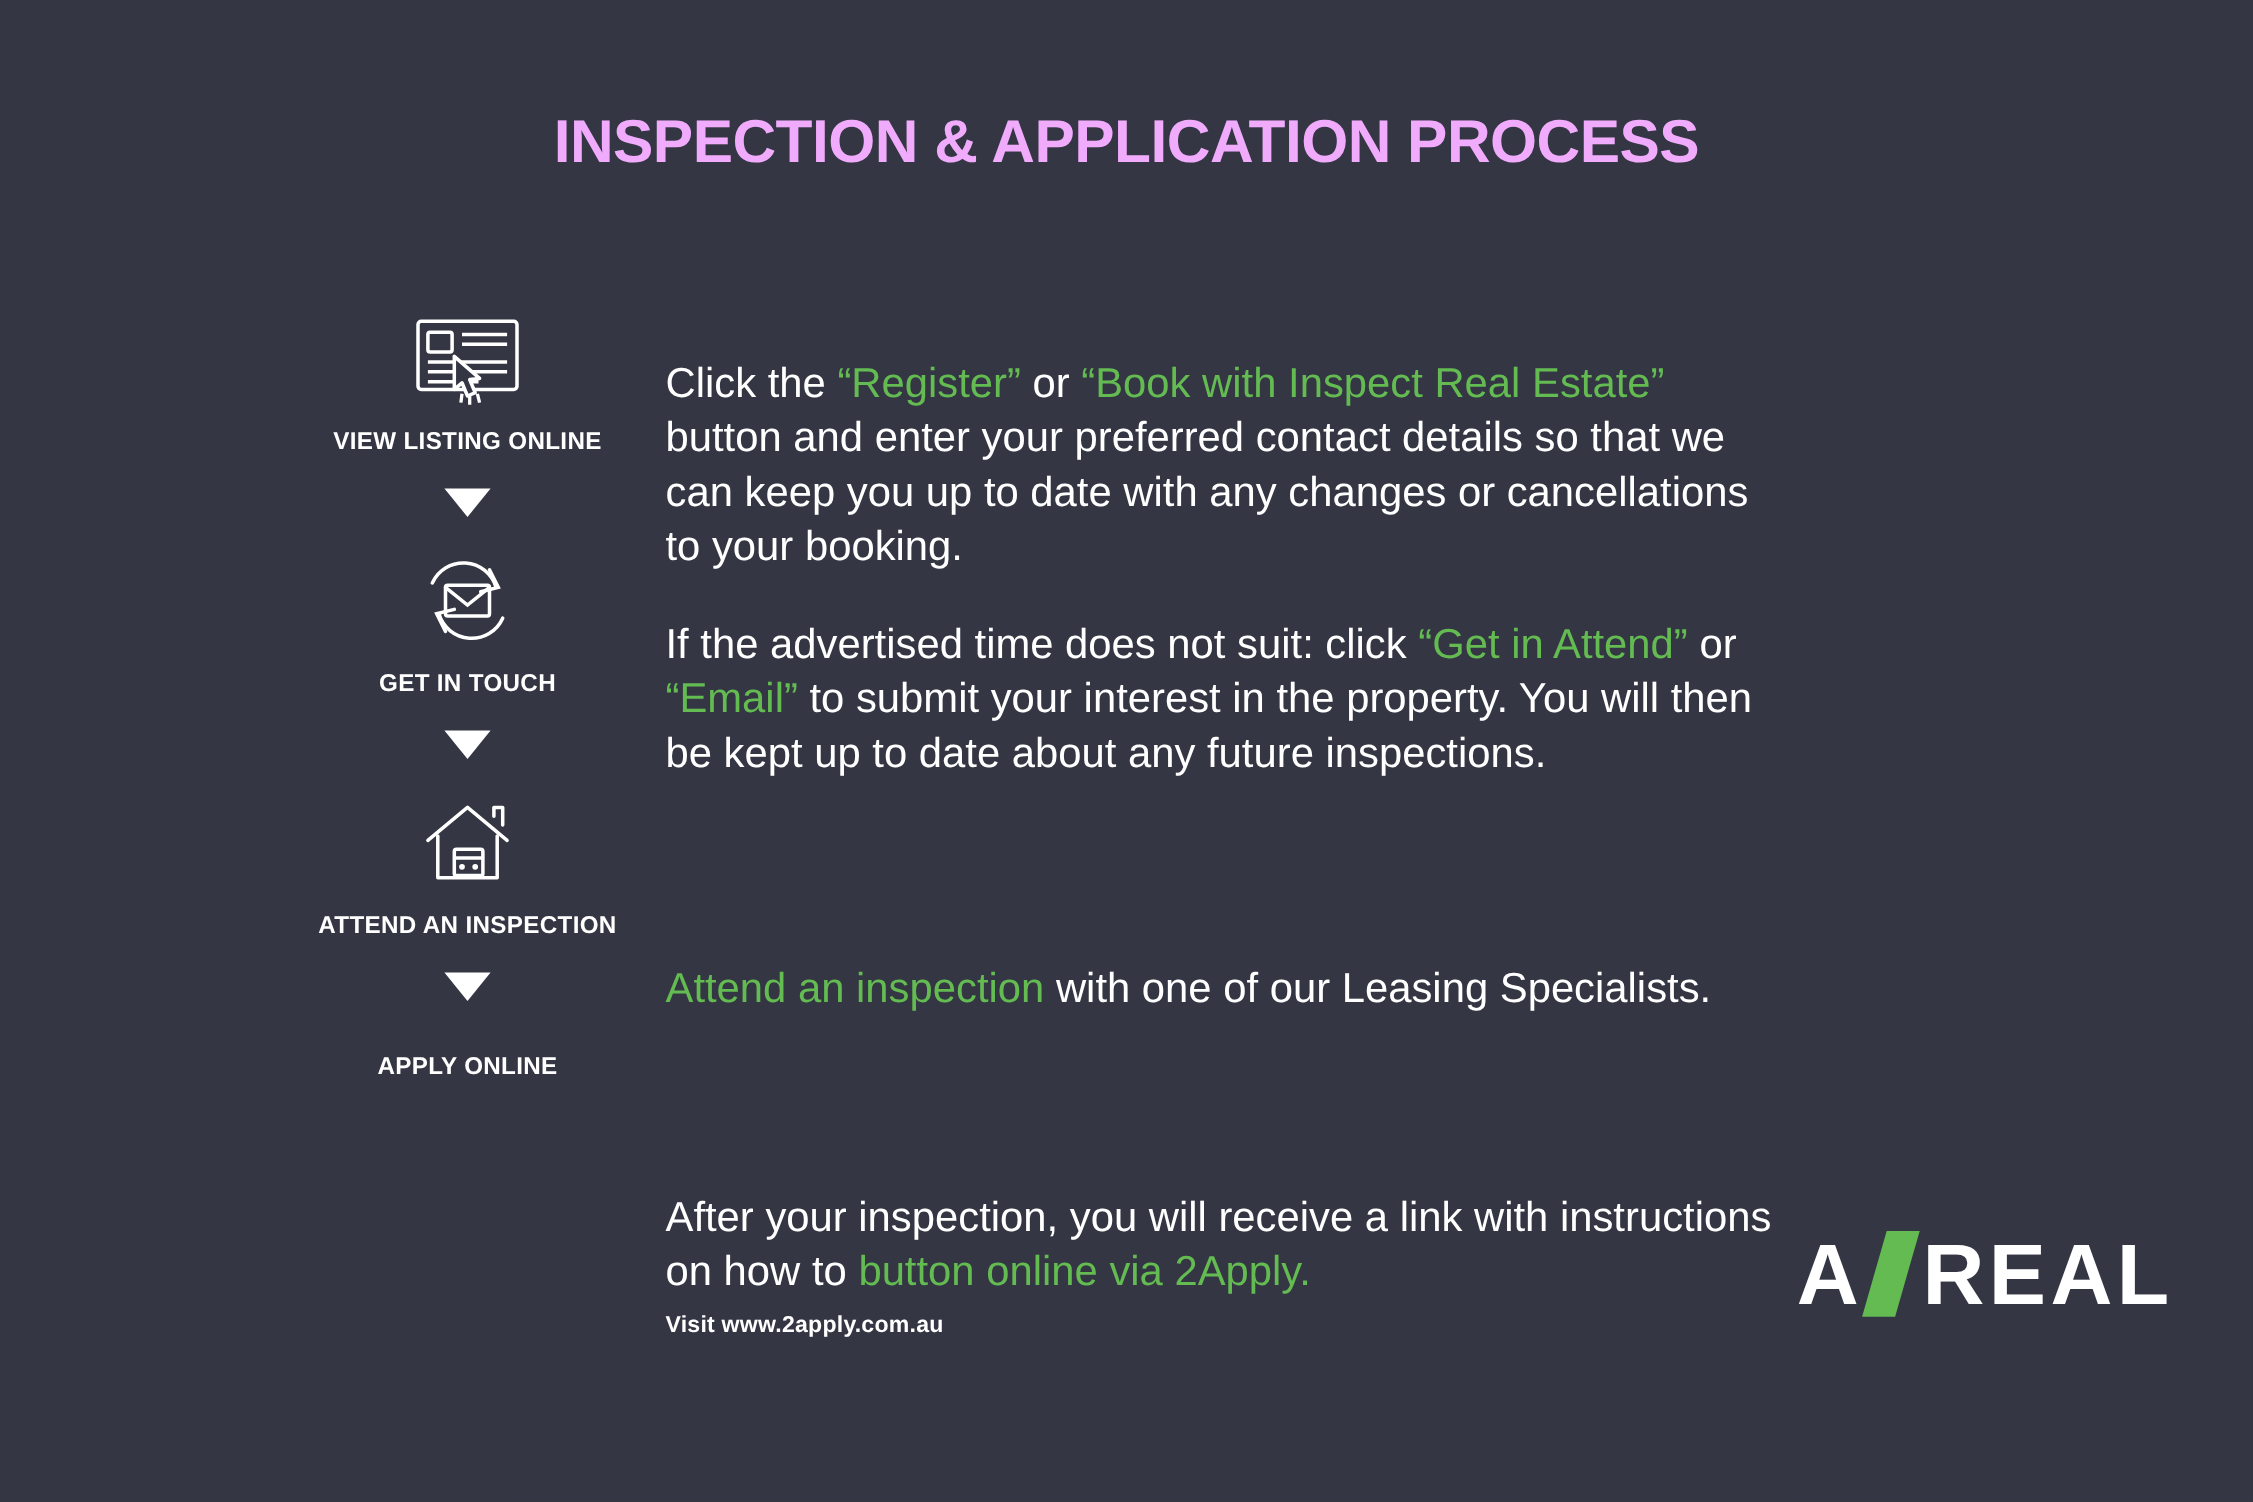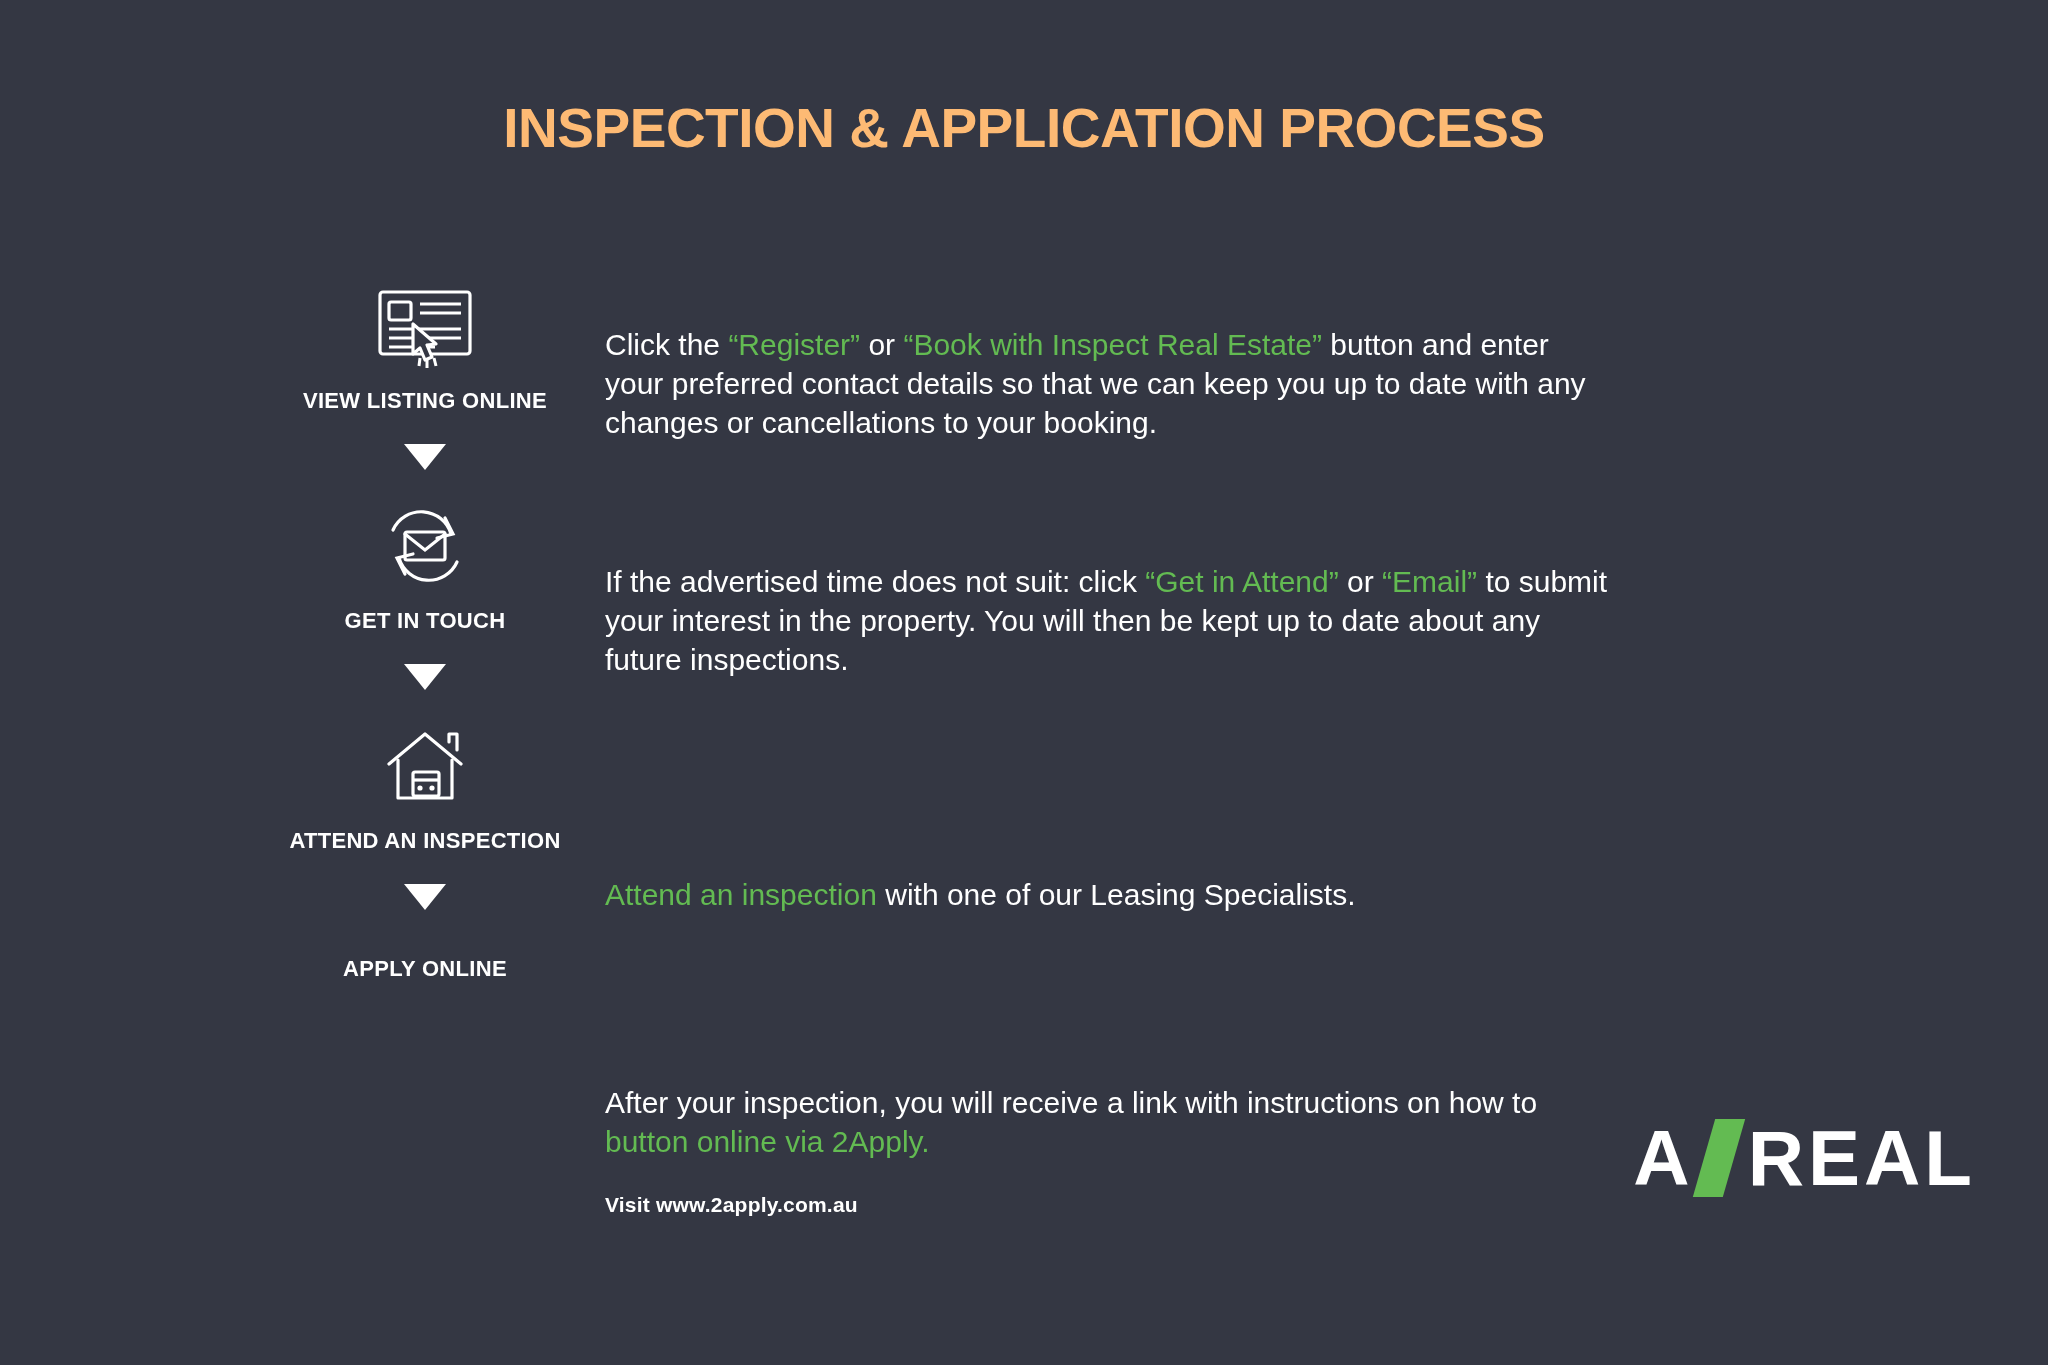--- a/index.html
+++ b/index.html
@@ -15,21 +15,21 @@
 
   .title {
     position:absolute;
     top:96px;
     left:0;
     width:2048px;
     text-align:center;
     font-size:55px;
     font-weight:bold;
     letter-spacing:-0.5px;
-    color:#fdba74;
+    color:#f0abfc;
   }
 
   
   .steps {
     position:absolute;
     left:280px;
     top:280px;
     width:290px;
   }
   .step-icon-block {
@@ -60,21 +60,21 @@
     width:0;height:0;
     border-left:21px solid transparent;
     border-right:21px solid transparent;
     border-top:26px solid #ffffff;
   }
 
   
   .texts { position:absolute; left:605px; top:0; width:1060px; }
   .para {
     position:absolute;
-    font-size:30px;
+    font-size:38px;
     line-height:1.30;
     color:#ffffff;
     width:1010px;
   }
   .green { color:#63bb52; }
   .visit {
     position:absolute;
     font-size:21px;
     font-weight:bold;
     color:#ffffff;

